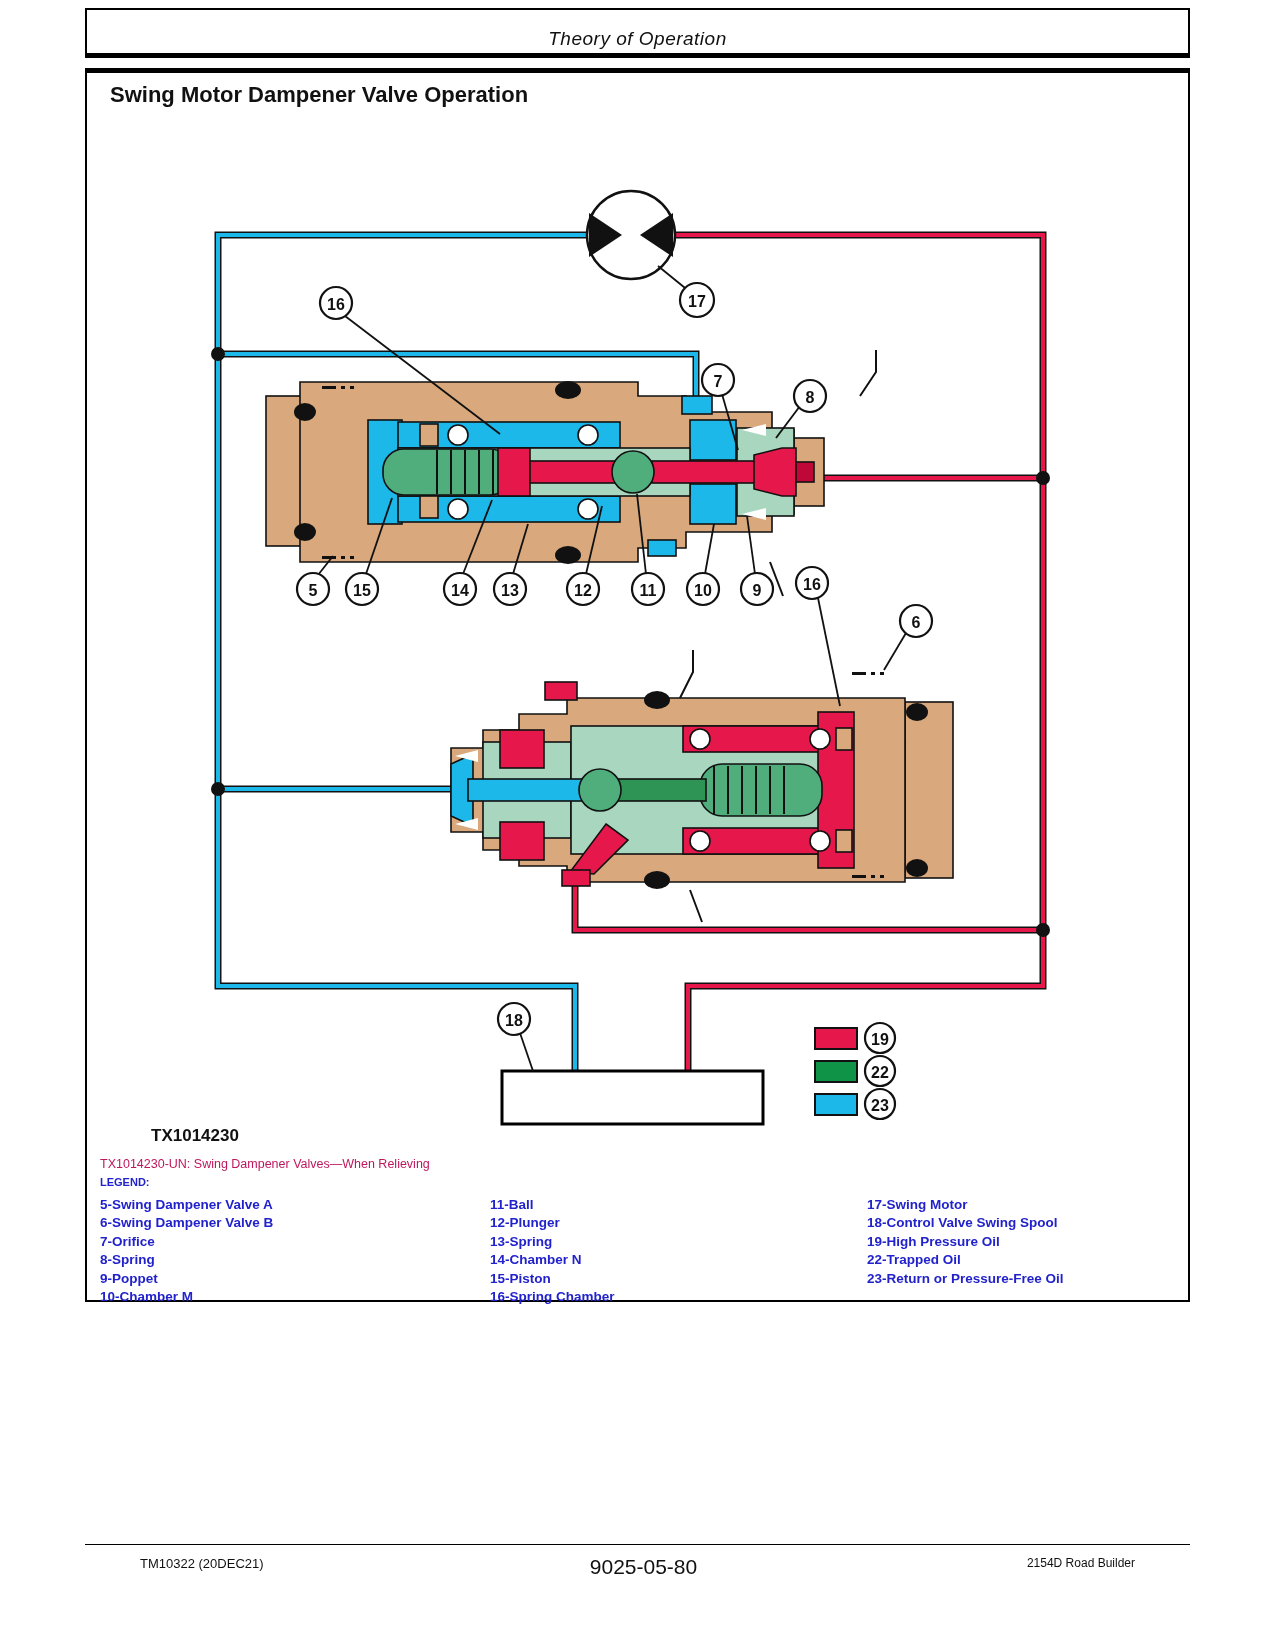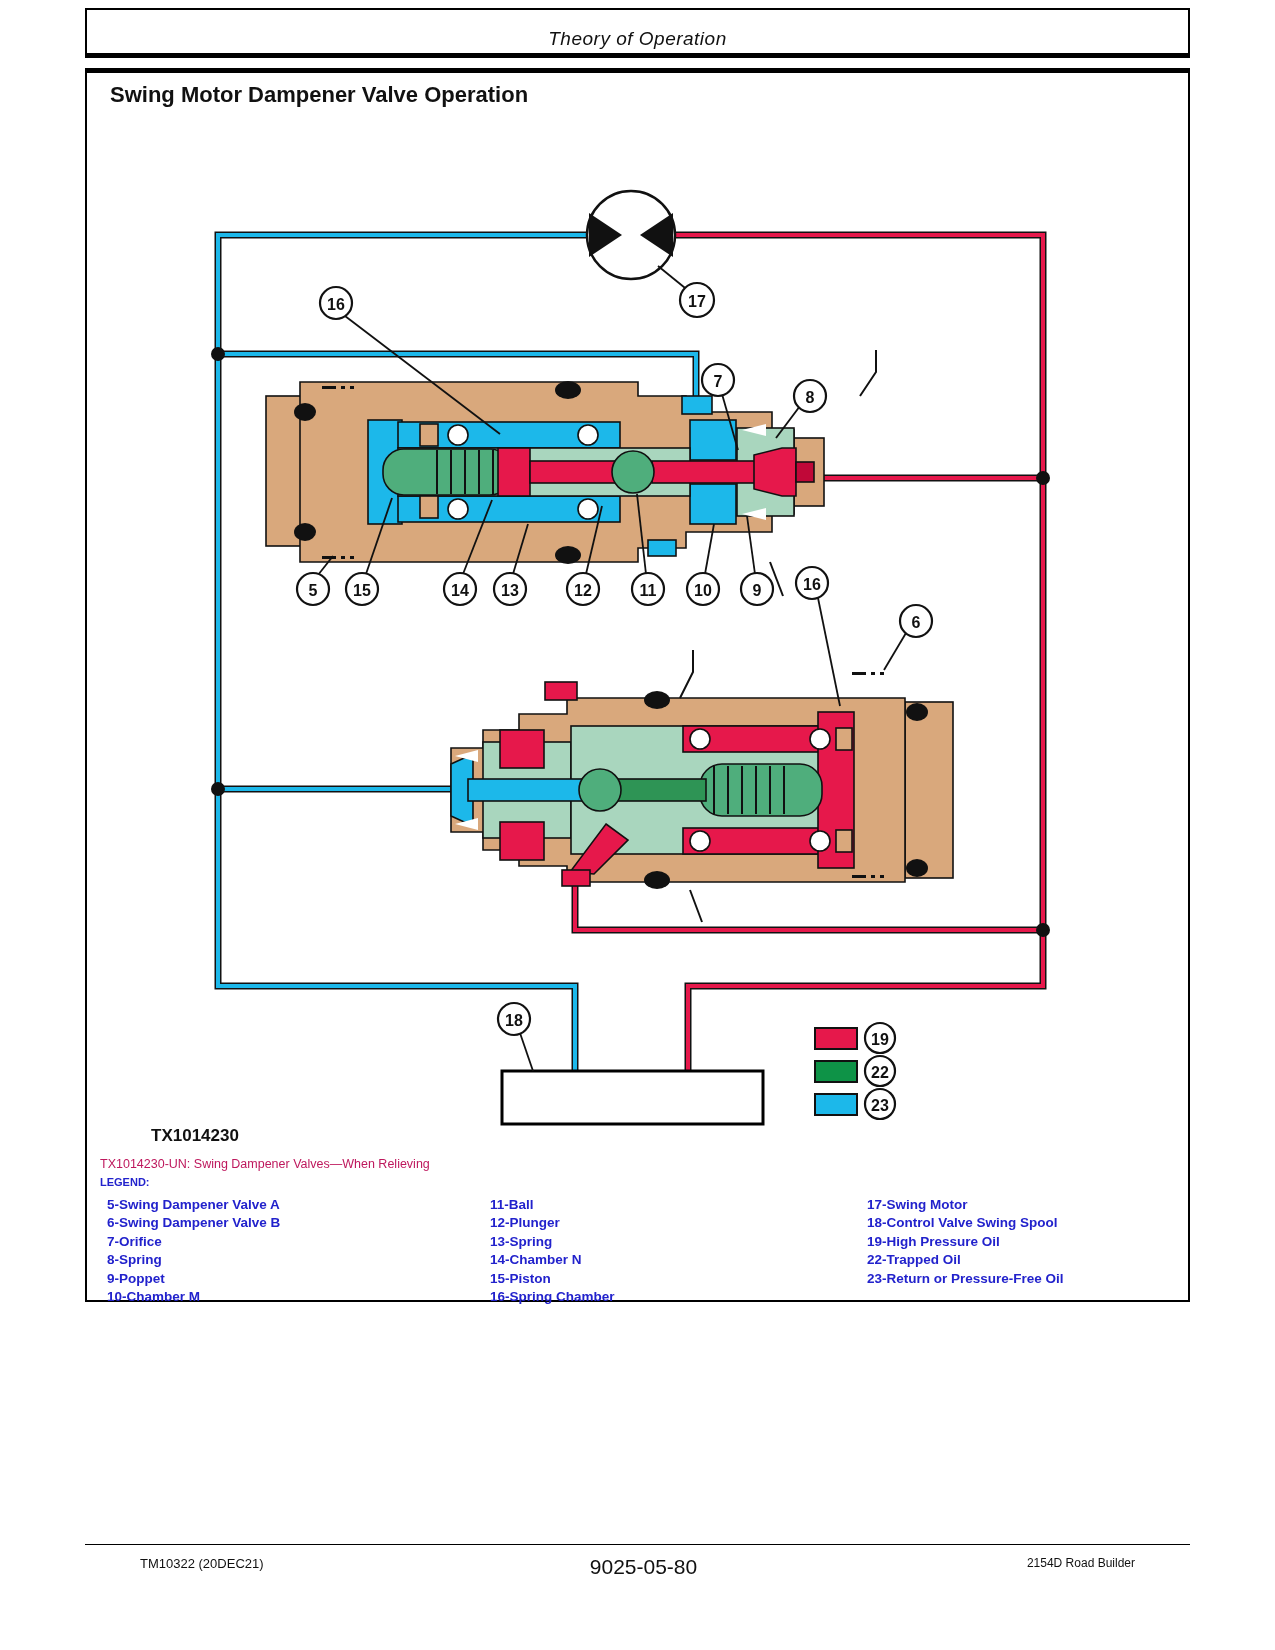--- a/index.html
+++ b/index.html
@@ -13,21 +13,21 @@
   
   #main-box{left:85px;top:68px;width:1105px;height:1234px;border:2px solid #000;border-top:5px solid #000;box-sizing:border-box;}
   #section-title{left:98px;top:82px;font-size:22px;font-weight:bold;margin-left:12px;}
 
   #diagram-svg{left:0;top:0;}
 
   #tx-id{left:107px;top:1126px;font-size:17px;font-weight:bold;margin-left:44px;}
   #fig-caption{left:100px;top:1157px;font-size:12.5px;color:#be185d;}
   #legend-title{left:100px;top:1176px;font-size:11px;font-weight:bold;color:var(--legend-blue);}
   .legend-col{top:1196px;font-size:13.5px;font-weight:bold;color:var(--legend-blue);line-height:18.4px;white-space:nowrap;}
-  #legend-col-1{left:107px;}
+  #legend-col-1{left:100px;}
   #legend-col-2{left:490px;}
   #legend-col-3{left:867px;}
 
   #footer-rule{left:85px;top:1544px;width:1105px;height:1px;background:#000;}
   #footer-left{left:140px;top:1556px;font-size:13px;}
   #footer-center{left:6px;top:1555px;width:1275px;text-align:center;font-size:21px;font-weight:normal;}
   #footer-right{right:140px;top:1556px;font-size:12px;}
 
   
   .ln-blk{stroke:#111;stroke-width:7;fill:none;}

